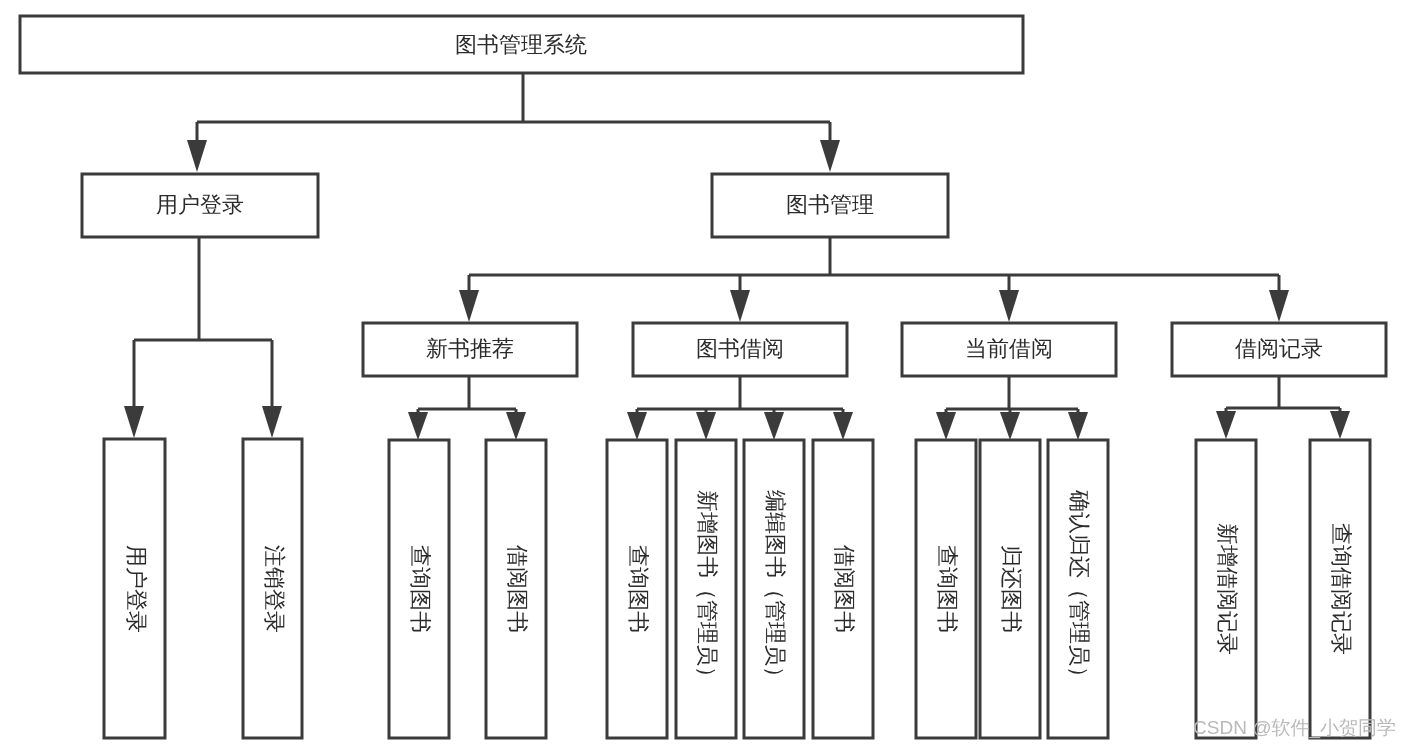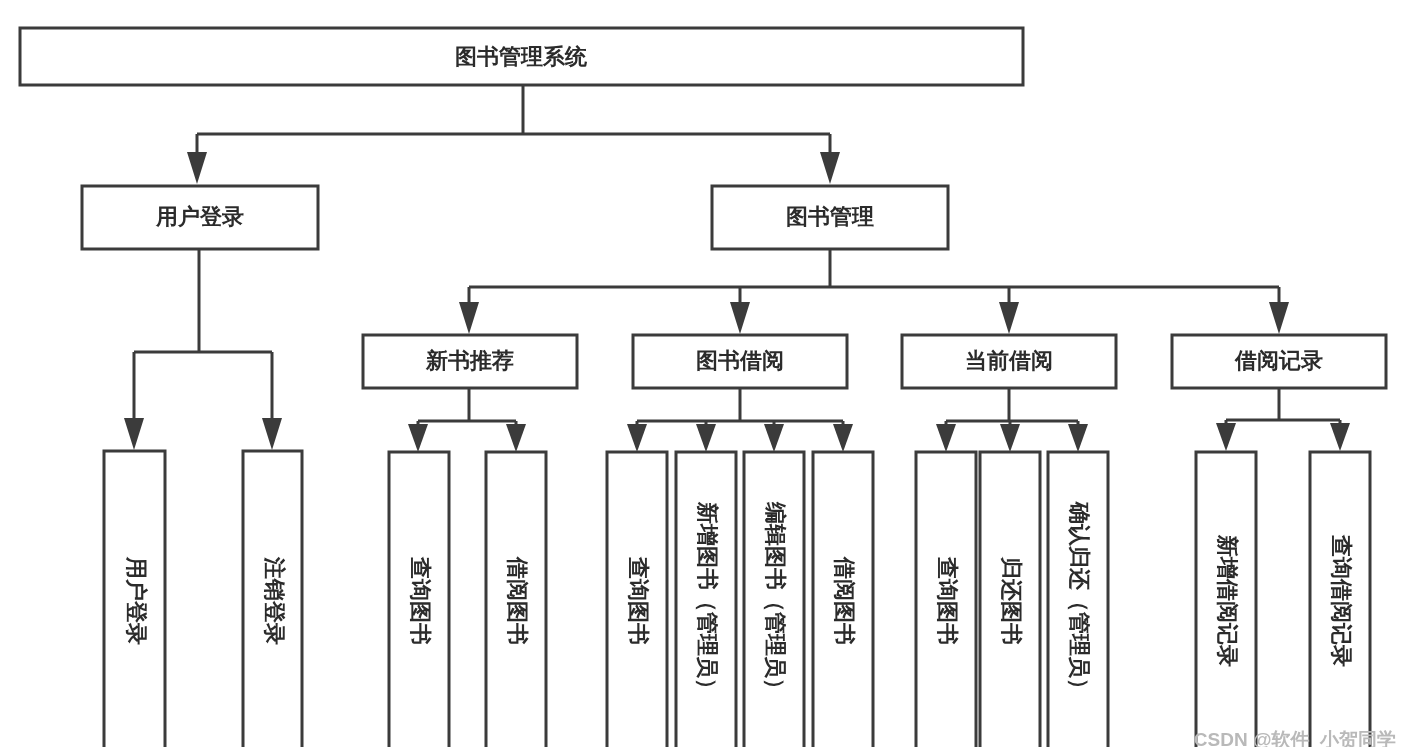--- a/index.html
+++ b/index.html
@@ -10,24 +10,23 @@
   body {
     width: 1405px;
     height: 747px;
     font-family: "Liberation Sans", "DejaVu Sans", sans-serif;
     overflow: hidden;
     position: relative;
   }
   #diagram-root {
     position: absolute;
     left: 0;
-    top: 16px;
+    top: 4px;
     width: 1405px;
     height: 528px;
-    font-weight: bold;
   }
   svg.flow {
     display: block;
     width: 1405px;
     height: 747px;
   }
   .node-rect {
     fill: #ffffff;
     stroke: #3b3b3b;
     stroke-width: 3;

